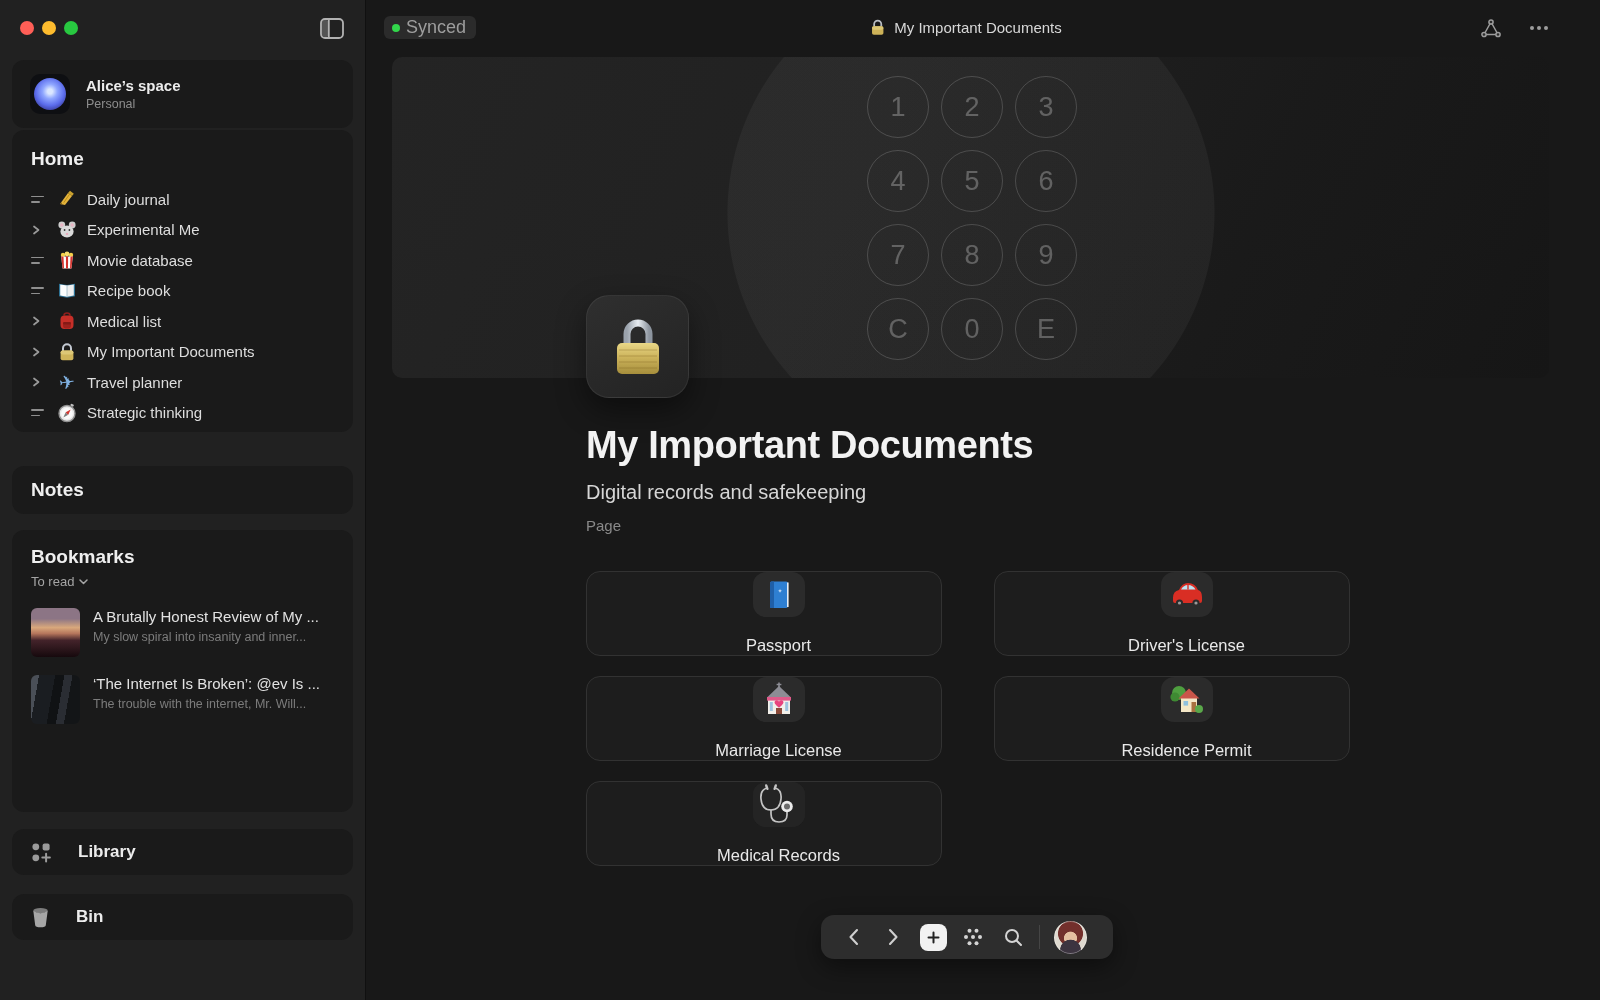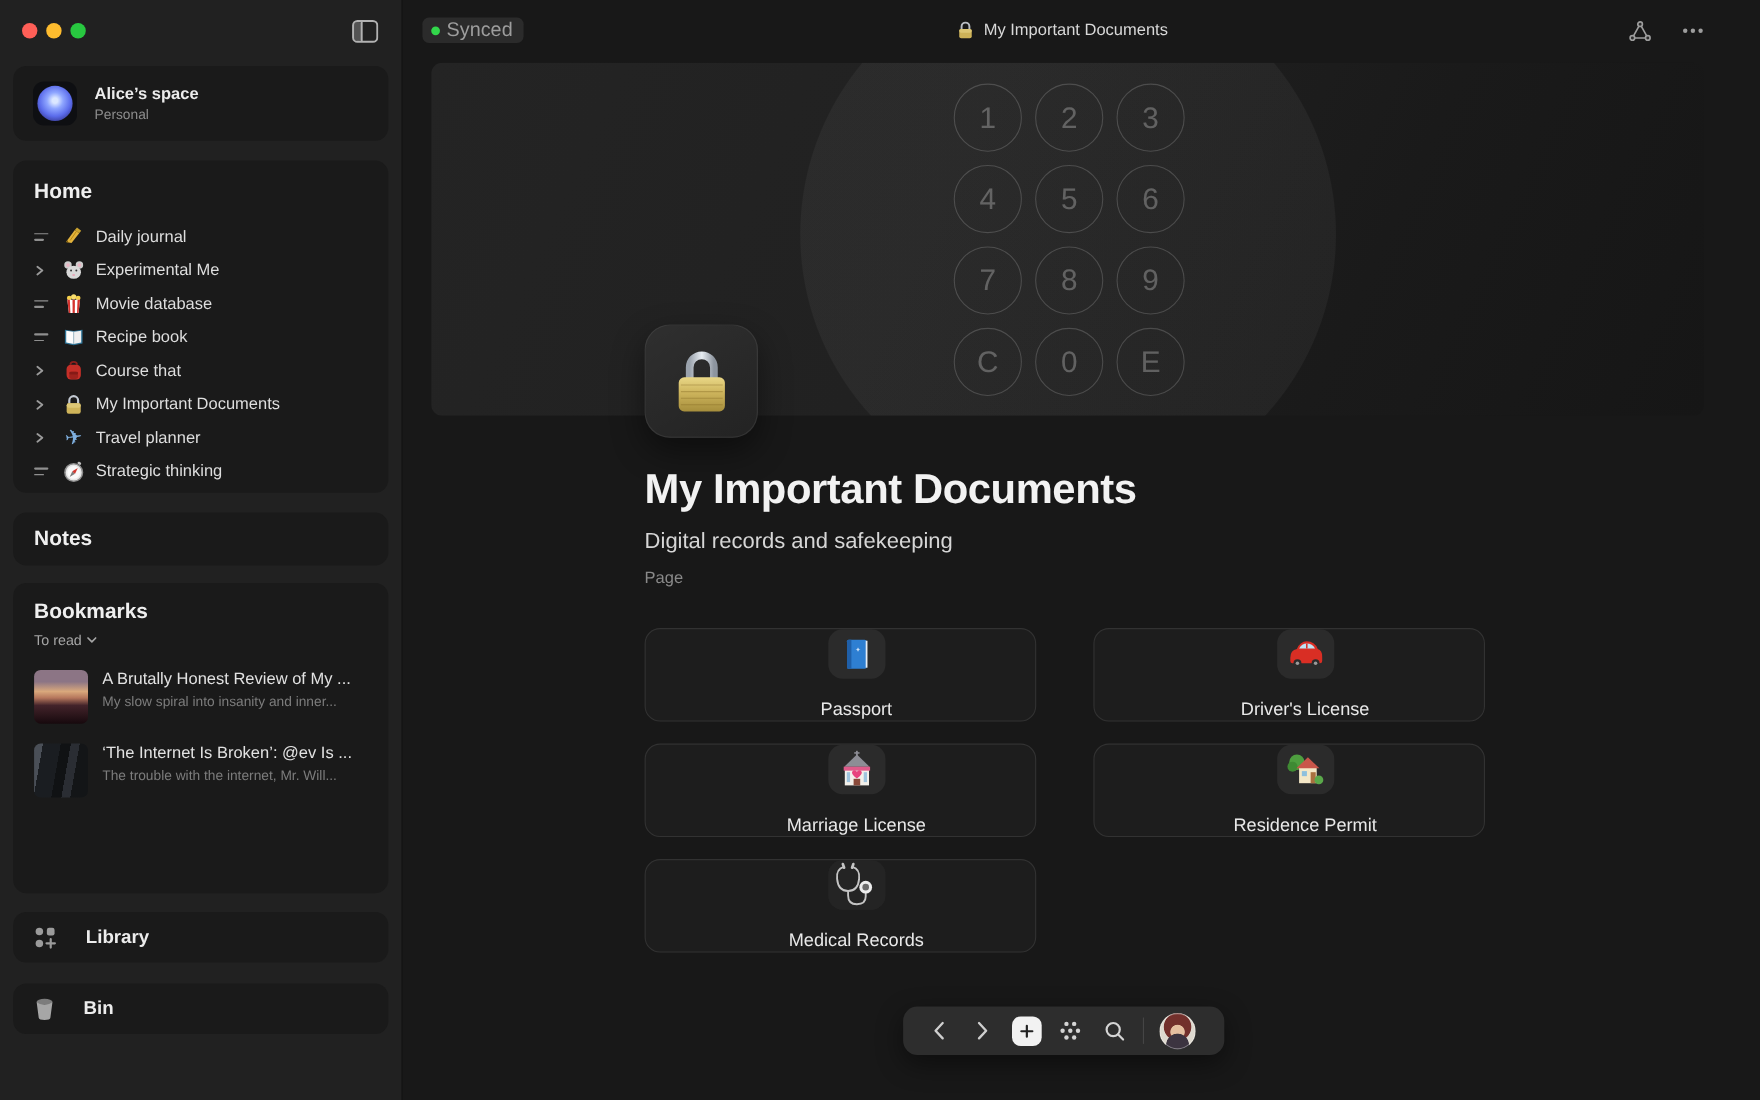--- a/index.html
+++ b/index.html
@@ -15,21 +15,21 @@
   .panel-toggle { position:absolute; top:16px; right:20px; width:26px; height:24px; display:flex; align-items:center; justify-content:center; cursor:pointer; }
 
   .card { position:absolute; left:12px; width:341px; background:#1a1a1a; border-radius:12px; }
   .profile { top:60px; height:68px; display:flex; align-items:center; padding:0 18px; gap:16px; }
   .avatar-tile { width:40px; height:40px; border-radius:10px; background:#0e0f12; position:relative; overflow:hidden; }
   .avatar-orb { position:absolute; inset:4px; border-radius:50%;
     background:radial-gradient(circle at 50% 42%, #dbe7ff 0 10%, #8fa6ff 30%, #5b6ceb 58%, #3b3f9e 80%, #2a2d6e 100%); }
   .profile-name { font-size:15px; font-weight:600; color:#ececec; }
   .profile-type { font-size:12.5px; color:#8d8d8d; margin-top:3px; }
 
-  .home-card { top:146px; height:302px; padding:18px 19px 0 19px; }
+  .home-card { top:130px; height:302px; padding:18px 19px 0 19px; }
   .section-title { font-size:19px; font-weight:700; color:#efefef; }
   .home-list { margin-top:14px; }
   .side-item { display:flex; align-items:center; height:30.5px; gap:9px; cursor:pointer; color:#dedede; font-size:15px; }
   .lead { width:16px; display:flex; flex-direction:column; align-items:flex-start; gap:4px; }
   .lead .l1 { width:13px; height:1.5px; background:#8f8f8f; border-radius:1px; }
   .lead .l2 { width:9px; height:1.5px; background:#8f8f8f; border-radius:1px; }
   .lead-chevron { width:16px; display:flex; align-items:center; justify-content:flex-start; }
   .emoji { width:22px; height:22px; display:flex; align-items:center; justify-content:center; flex:0 0 22px; }
   .emoji svg { display:block; }
 
@@ -213,21 +213,21 @@
               </svg>
           </span>
           <span class="emoji">
             <svg width="20" height="20" viewBox="0 0 20 20">
                 <path d="M7 4.5 Q7 2 10 2 Q13 2 13 4.5" fill="none" stroke="#8e1f1c" stroke-width="1.6"></path>
                 <rect x="3.5" y="4.5" width="13" height="13.5" rx="4" fill="#c62f28"></rect>
                 <rect x="6" y="11" width="8" height="6.5" rx="2.4" fill="#9e221d"></rect>
                 <rect x="6" y="11" width="8" height="2.4" rx="1.2" fill="#851a16"></rect>
               </svg>
           </span>
-          <span>Course that</span>
+          <span>Medical list</span>
         </div>
 
         <div class="side-item">
           <span class="lead-chevron">
             <svg width="10" height="12" viewBox="0 0 10 12">
                 <polyline points="3,2.5 7.5,6 3,9.5" fill="none" stroke="#9a9a9a" stroke-width="1.7" stroke-linecap="round" stroke-linejoin="round"></polyline>
               </svg>
           </span>
           <span class="emoji">
             <svg width="18" height="20" viewBox="0 0 18 20">

